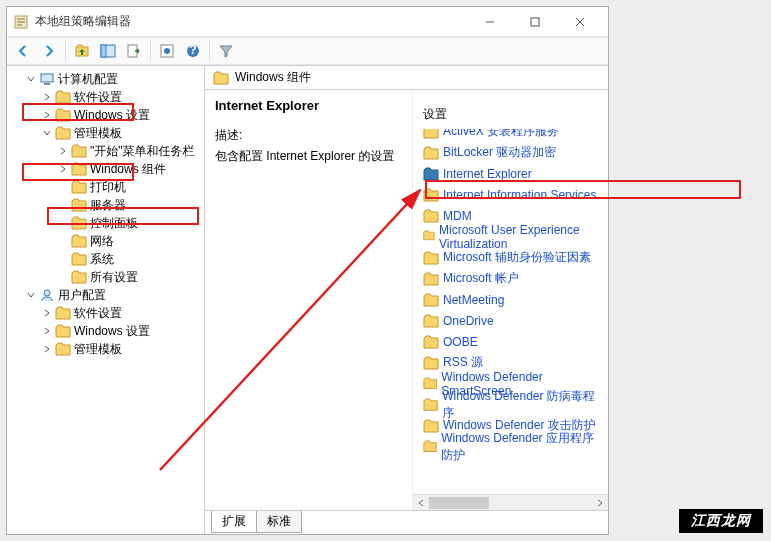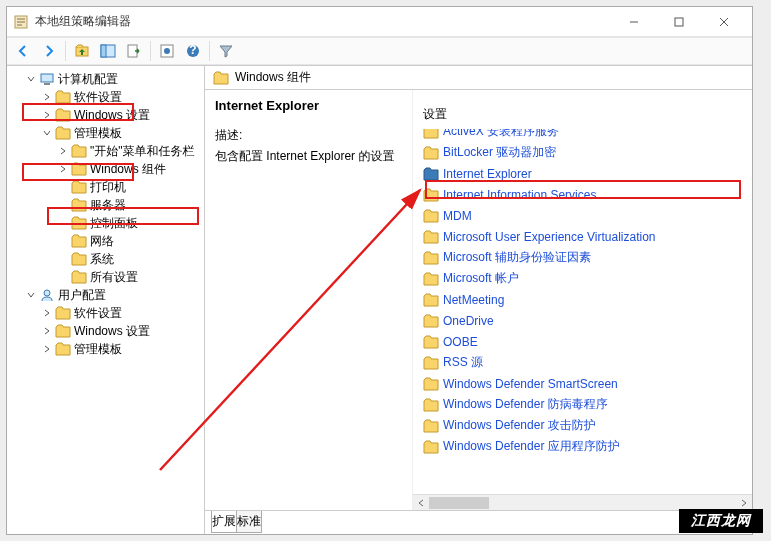--- a/index.html
+++ b/index.html
@@ -1,17 +1,17 @@
 <!DOCTYPE html>
 <html><head>
 <meta charset="utf-8">
 <style>
 * { box-sizing: border-box; margin: 0; padding: 0; font-family: "Microsoft YaHei", "Segoe UI", sans-serif; font-size: 12px; }
 body { background: #eee; width: 771px; height: 541px; overflow: hidden; position: relative; }
-.window { position: absolute; left: 6px; top: 6px; width: 747px; height: 529px; background: #fff; border: 1px solid #aaa; display: flex; flex-direction: column; }
+.window { position: absolute; left: 6px; top: 6px; width: 603px; height: 529px; background: #fff; border: 1px solid #aaa; display: flex; flex-direction: column; }
 .titlebar { height: 30px; display: flex; align-items: center; padding: 0 6px; border-bottom: 1px solid #e5e5e5; }
 .titlebar .title-icon { width: 16px; height: 16px; margin-right: 6px; }
 .titlebar .title { flex: 1; color: #333; }
 .win-controls { display: flex; }
 .win-btn { width: 45px; height: 28px; display: flex; align-items: center; justify-content: center; color: #555; }
 .win-btn svg { width: 10px; height: 10px; stroke: #555; stroke-width: 1; fill: none; }
 .menubar { height: 24px; display: flex; align-items: center; padding: 0 6px; gap: 14px; color: #222; }
 .menubar span { cursor: default; }
 .toolbar { height: 28px; display: flex; align-items: center; padding: 0 4px; gap: 2px; border-top: 1px solid #e5e5e5; border-bottom: 1px solid #e5e5e5; background: #fafafa; }
 .tb-btn { width: 24px; height: 24px; display: flex; align-items: center; justify-content: center; }
@@ -35,21 +35,21 @@
 .desc-col { width: 208px; padding: 8px 10px; border-right: 1px solid #eee; overflow: hidden; }
 .desc-col .heading { font-weight: bold; font-size: 13px; margin-bottom: 14px; }
 .desc-col .desc-label { margin-bottom: 4px; }
 .desc-col .desc-text { }
 .list-col { flex: 1; overflow: auto; padding: 6px 0; position: relative; }
 .list-header { position: sticky; top: 8px; background: #fff; padding: 2px 10px 6px; font-size: 12px; color: #000; border-bottom: 0; }
 .list-item { height: 21px; display: flex; align-items: center; padding: 0 10px; }
 .list-item .item-icon { width: 16px; height: 14px; margin-right: 4px; }
 .list-item .item-label { color: #1d4ed8; }
 .bottom-tabs { height: 24px; display: flex; align-items: flex-start; padding: 0 6px; border-top: 1px solid #ccc; background: #fff; }
-.btab { padding: 2px 0; border: 1px solid #aaa; border-top: none; background: #f5f5f5; margin-right: -1px; font-size: 12px; }
+.btab { padding: 2px 10px; border: 1px solid #aaa; border-top: none; background: #f5f5f5; margin-right: -1px; font-size: 12px; }
 .btab.active { background: #fff; }
 .hscroll { position: absolute; left: 0; right: 0; bottom: 0; height: 16px; background: #f0f0f0; border-top: 1px solid #ddd; }
 .hscroll .thumb { position: absolute; left: 16px; top: 2px; height: 12px; width: 60px; background: #cdcdcd; border-radius: 0; }
 .hscroll .arrow { position: absolute; top: 0; width: 16px; height: 16px; display: flex; align-items: center; justify-content: center; }
 .hscroll .arrow-l { left: 0; } .hscroll .arrow-r { right: 0; }
 .redbox { position: absolute; border: 2px solid #e21b1b; pointer-events: none; }
 .arrow-anno { position: absolute; pointer-events: none; }
 .watermark { position: absolute; right: 8px; bottom: 8px; background: #000; color: #fff; padding: 3px 12px; font-size: 14px; font-weight: bold; letter-spacing: 1px; font-style: italic; }
 </style>
 </head>

